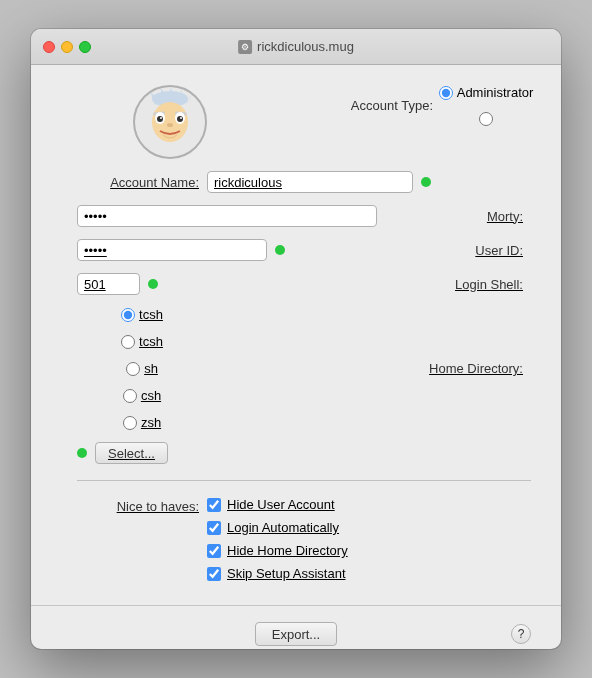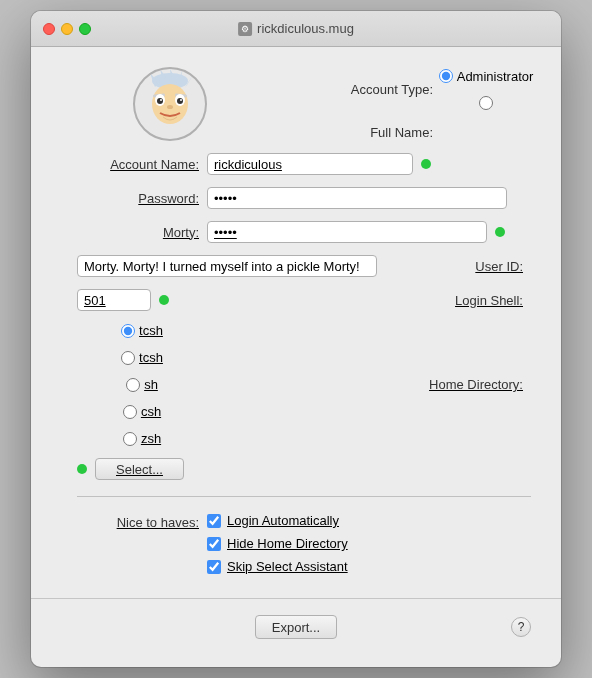--- a/index.html
+++ b/index.html
@@ -129,21 +129,21 @@
       background: #d0d0d0;
       border: 2px solid #b0b0b0;
       overflow: hidden;
       display: flex;
       align-items: center;
       justify-content: center;
       font-size: 40px;
     }
     .select-btn {
       height: 22px;
-      padding: 0 20px;
+      padding: 0 12px;
       border: 1px solid #b0b0b0;
       border-radius: 4px;
       background: linear-gradient(180deg, #f5f5f5 0%, #e0e0e0 100%);
       font-size: 13px;
       cursor: pointer;
       color: #333;
     }
     .checkbox-group {
       display: flex;
       flex-direction: column;
@@ -158,21 +158,21 @@
     .checkbox-input {
       width: 14px;
       height: 14px;
       accent-color: #3d8ef8;
       cursor: pointer;
     }
     .bottom-bar {
       display: flex;
       justify-content: center;
       align-items: center;
-      padding: 16px 30px 28px;
+      padding: 16px 30px 3px;
       position: relative;
       border-top: 1px solid #c5c5c5;
     }
     .export-btn {
       height: 24px;
       padding: 0 16px;
       border: 1px solid #b0b0b0;
       border-radius: 4px;
       background: linear-gradient(180deg, #f5f5f5 0%, #e0e0e0 100%);
       font-size: 13px;
@@ -256,49 +256,44 @@
 
             <ellipse cx="35" cy="38" rx="3" ry="2" fill="#e0b880"></ellipse>
 
             <path d="M 25 44 Q 35 50 45 44" stroke="#cc6644" stroke-width="2" fill="none"></path>
 
             <path d="M 28 48 Q 35 54 42 48" stroke="#d4a870" stroke-width="1" fill="none" opacity="0.5"></path>
           </svg>
         </div>
       </div>
 
-      <div class="label">Full Name:</div>
     </div>
 
     <div class="form-grid" style="margin-top: 12px; text-decoration: underline;">
 
       <div class="label">Account Name:</div>
       <div class="field-row">
         <input type="text" class="text-input" style="width: 206px;" value="rickdiculous">
         <div class="dot-green"></div>
       </div>
 
-      <div class="label">Password:</div>
       <div>
         <input type="password" class="text-input" style="width: 300px;" value="12345">
       </div>
 
       <div class="label">Morty:</div>
       <div class="field-row">
         <input type="password" class="text-input" style="width: 280px;" value="12345">
         <div class="dot-green"></div>
       </div>
 
-      <div>
-        <input type="text" class="text-input" style="width: 300px;" value="Morty. Morty! I turned myself into a pickle Morty!">
-      </div>
 
       <div class="label">User ID:</div>
       <div class="field-row">
-        <input type="text" class="text-input" style="width: 74px;" value="501">
+        <input type="text" class="text-input" style="width: 63px;" value="501">
         <div class="dot-green"></div>
       </div>
 
       <div class="label">Login Shell:</div>
       <div class="radio-group">
         <label class="radio-item">
           <input type="radio" name="shell" class="radio-input" checked="" style="">
           <span>tcsh</span>
         </label>
         <label class="radio-item">
@@ -324,29 +319,33 @@
         <div class="dot-green"></div>
         <button class="select-btn">Select...</button>
       </div>
 
       <div style="grid-column: 1/-1; height: 1px; background: #c0c0c0; margin: 4px 0;"></div>
 
       <div class="label" style="align-self: flex-start; padding-top: 2px;">Nice to haves:</div>
       <div class="checkbox-group">
         <label class="checkbox-item">
           <input type="checkbox" class="checkbox-input" checked="" style="">
+          <span>Hide User Account</span>
+        </label>
+        <label class="checkbox-item">
+          <input type="checkbox" class="checkbox-input" checked="" style="">
           <span>Login Automatically</span>
         </label>
         <label class="checkbox-item">
           <input type="checkbox" class="checkbox-input" checked="" style="">
           <span>Hide Home Directory</span>
         </label>
         <label class="checkbox-item">
           <input type="checkbox" class="checkbox-input" checked="" style="">
-          <span>Skip Select Assistant</span>
+          <span>Skip Setup Assistant</span>
         </label>
       </div>
 
     </div>
   </div>
 
   <div class="bottom-bar">
     <button class="export-btn">Export...</button>
     <button class="help-btn">?</button>
   </div>

